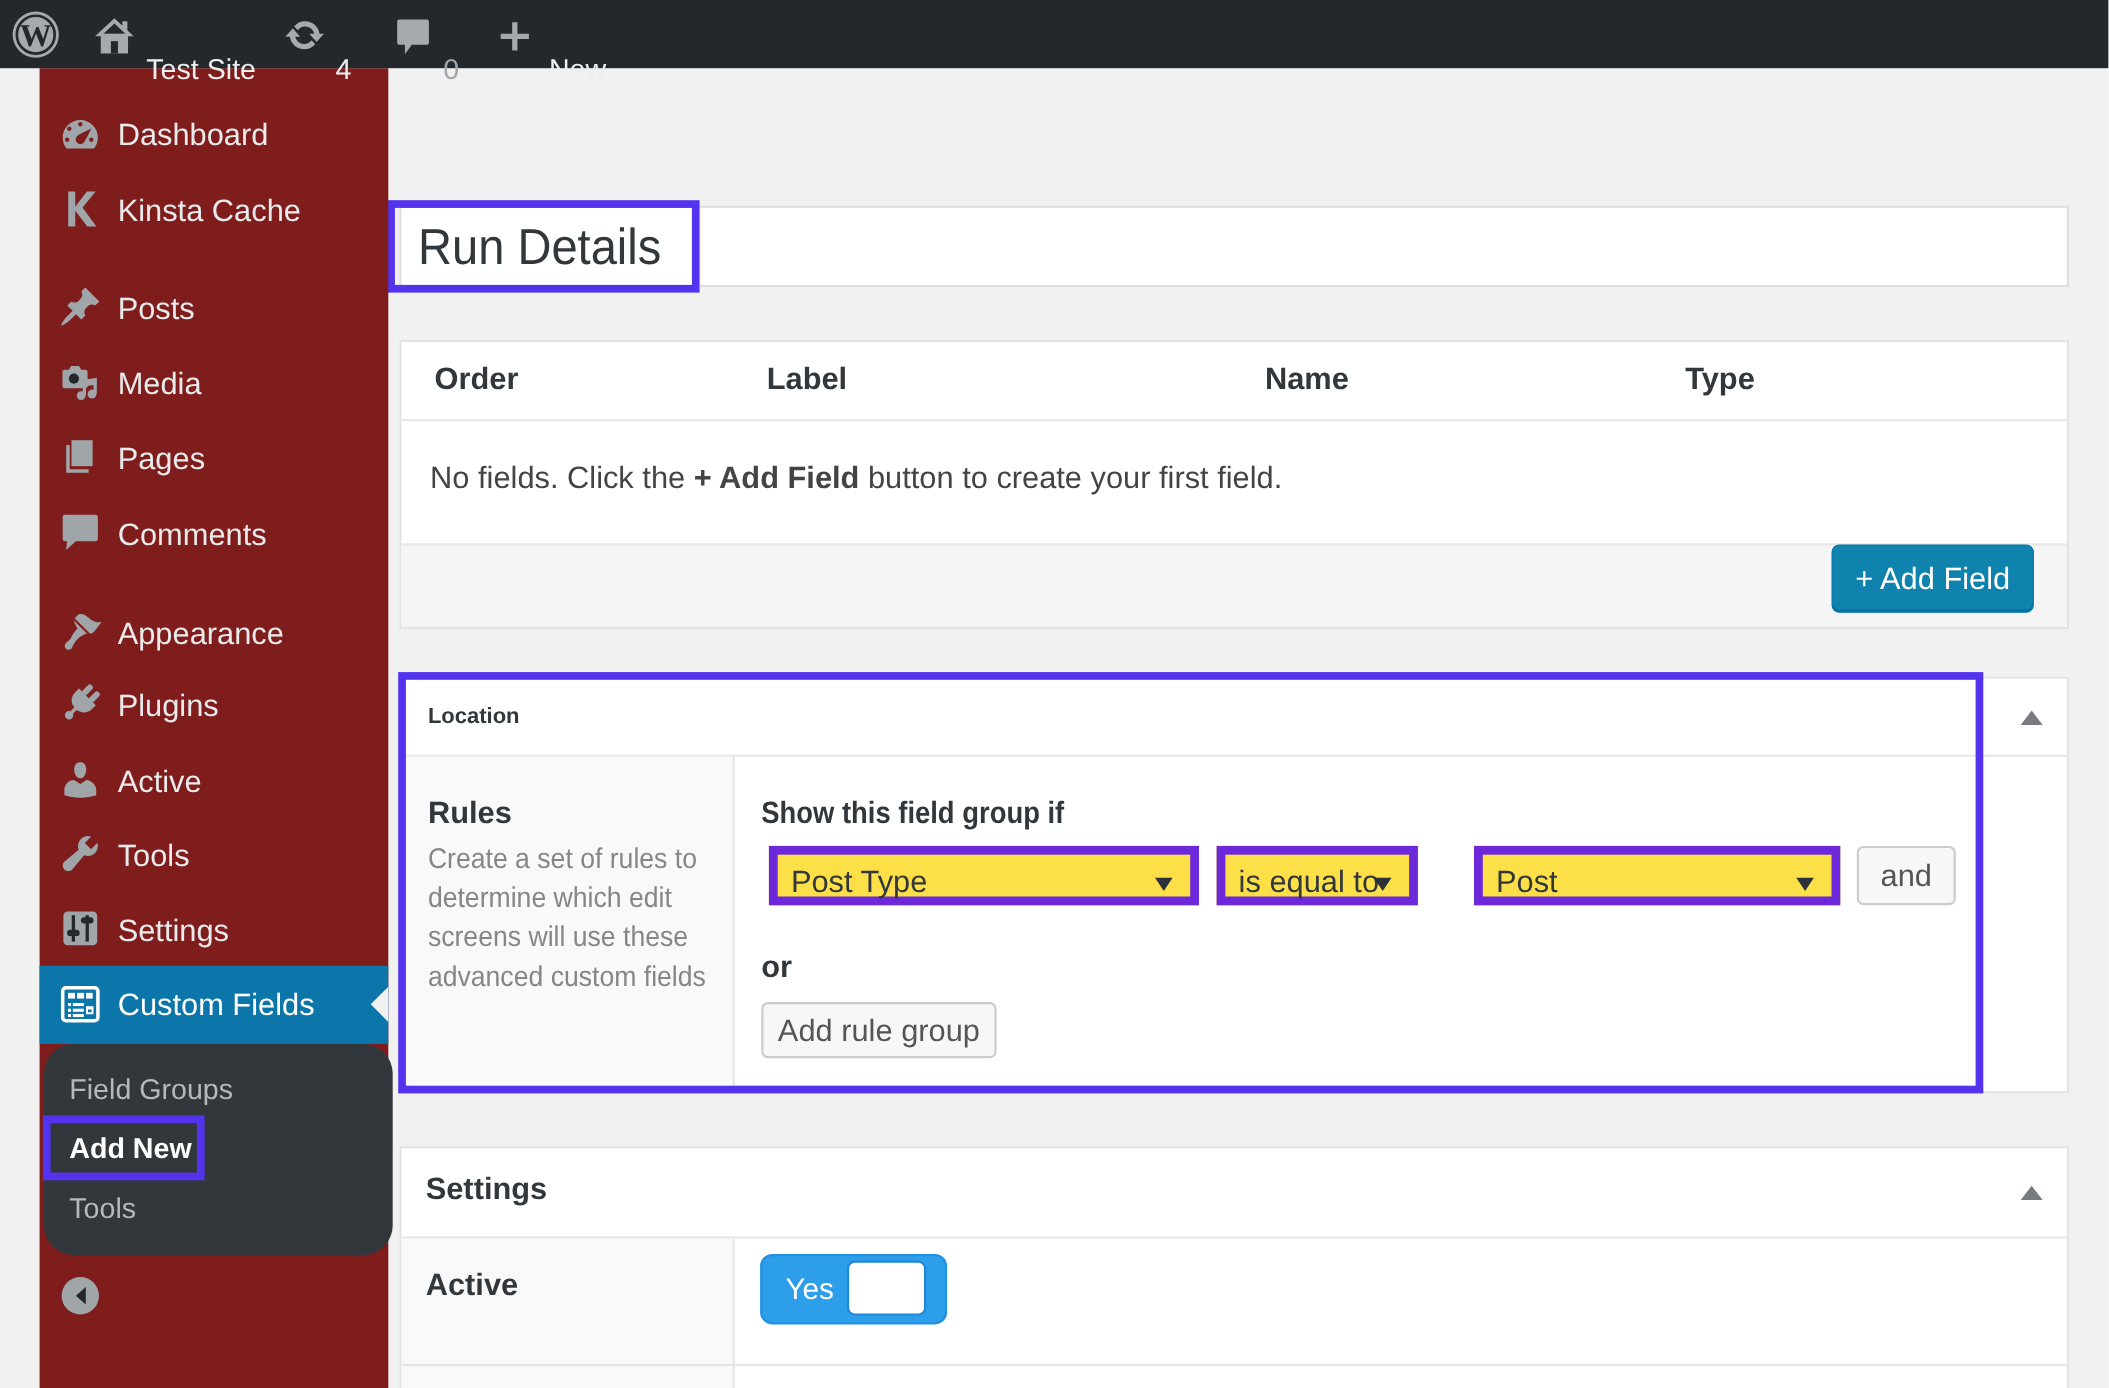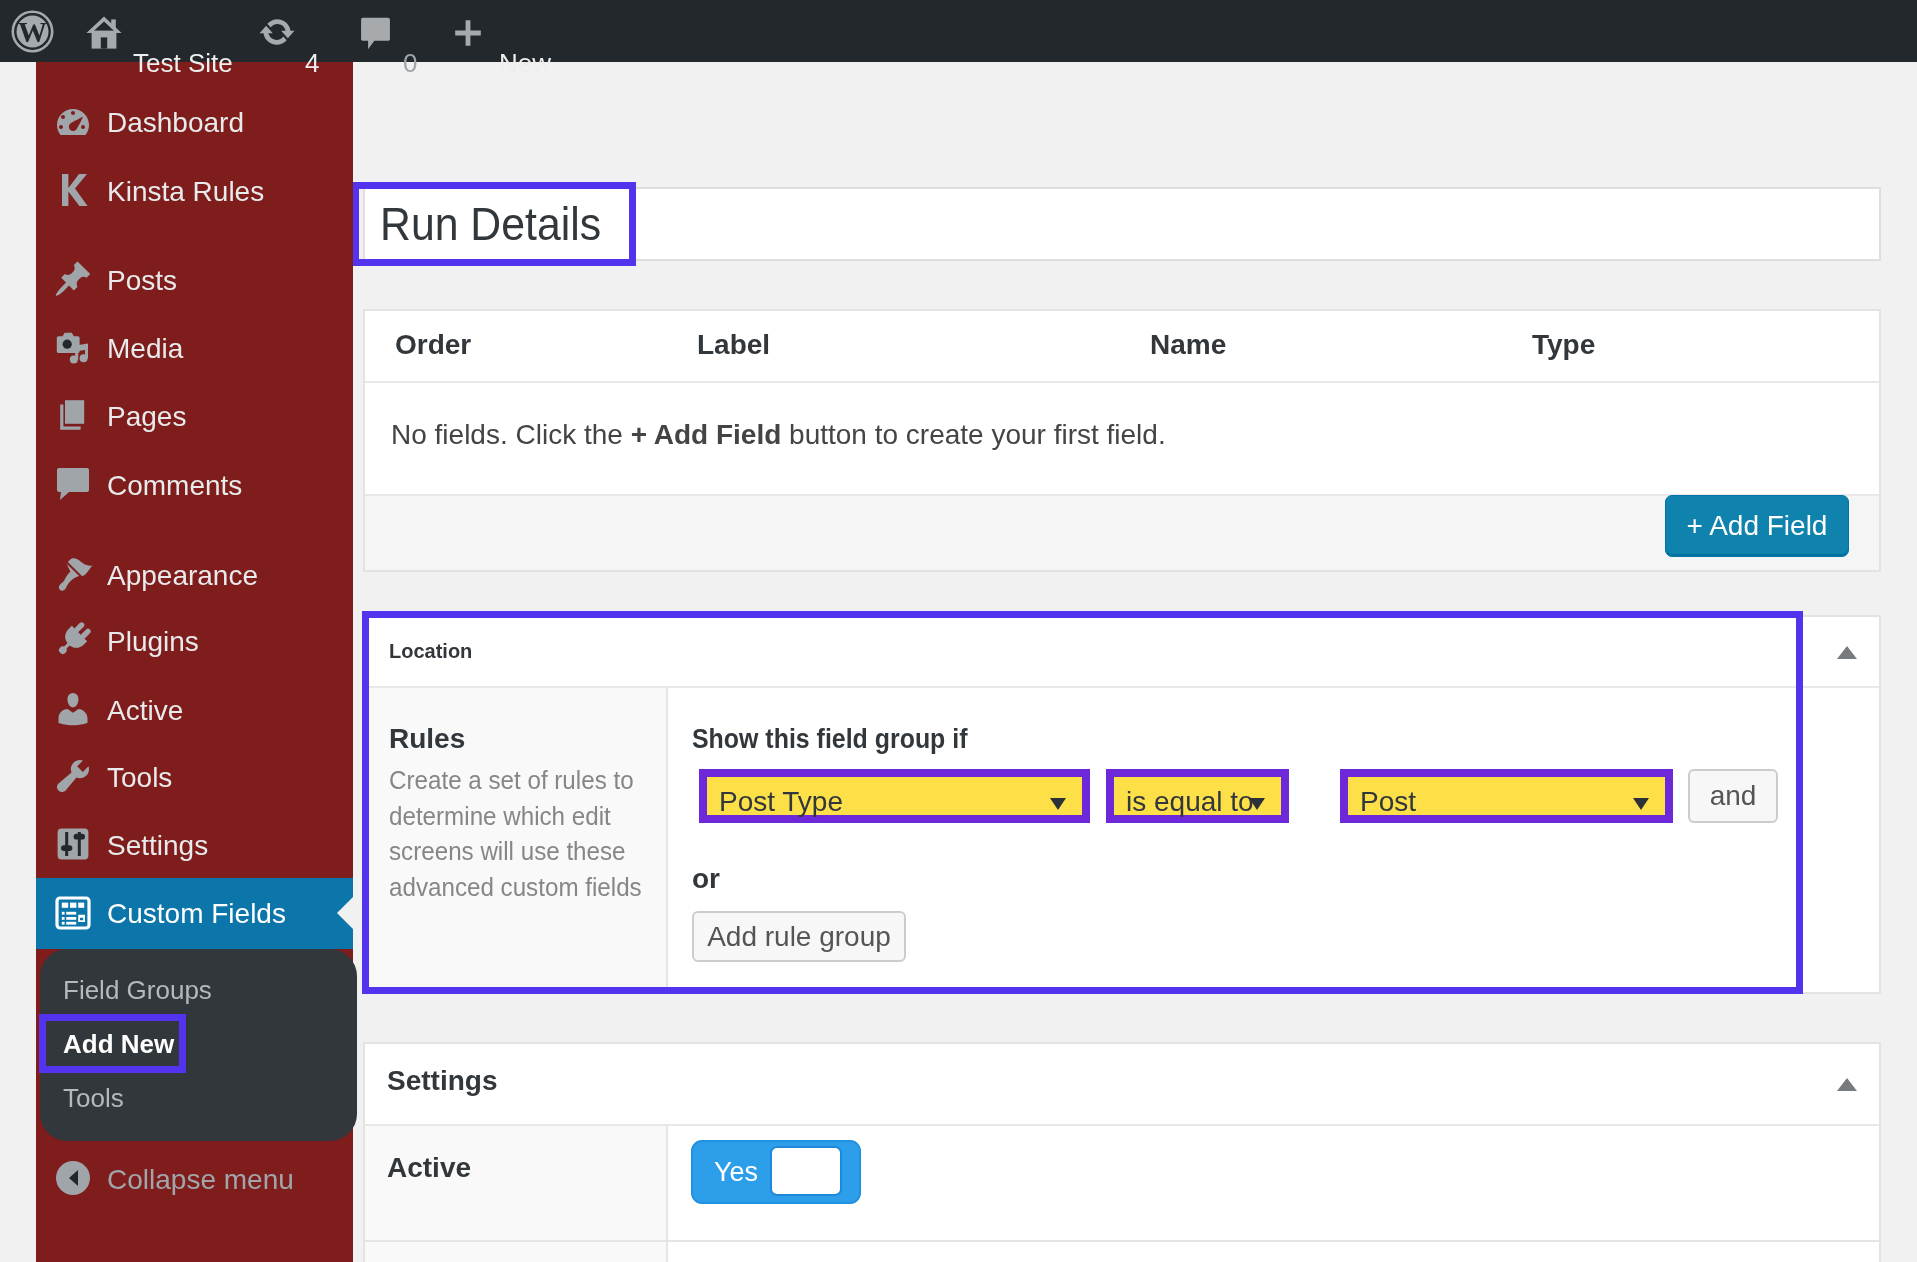--- a/index.html
+++ b/index.html
@@ -111,21 +111,21 @@
     <div class="mi" style="top:25px">
       <svg class="ico" viewBox="0 0 20 20">
           <path fill="#a0a5aa" d="M3.76 17.01h12.48C17.34 15.63 18 13.9 18 12c0-4.41-3.58-8-8-8s-8 3.59-8 8c0 1.9.66 3.63 1.76 5.01zM9 6c0-.55.45-1 1-1s1 .45 1 1-.45 1-1 1-1-.45-1-1zM4 8c0-.55.45-1 1-1s1 .45 1 1-.45 1-1 1-1-.45-1-1zm4.52 3.4c.84-.83 6.51-3.5 6.51-3.5s-2.66 5.68-3.49 6.51c-.84.84-2.18.84-3.02 0-.83-.83-.83-2.18 0-3.01zM3 13c0-.55.45-1 1-1s1 .45 1 1-.45 1-1 1-1-.45-1-1zm11 0c0-.55.45-1 1-1s1 .45 1 1-.45 1-1 1-1-.45-1-1z"></path>
         </svg>
       <div class="lbl">Dashboard</div>
     </div>
     <div class="mi" style="top:94px">
       <svg class="ico" viewBox="0 0 20 20">
           <path fill="#a0a5aa" d="M4.5 2h3.2v7l5.3-7h4l-6 7.3 6.3 8.7h-4.1L7.7 10.8V18H4.5z"></path>
         </svg>
-      <div class="lbl">Kinsta Rules</div>
+      <div class="lbl">Kinsta Cache</div>
     </div>
     <div class="mi" style="top:183px">
       <svg class="ico" viewBox="0 0 20 20">
           <path fill="#a0a5aa" d="M10.44 3.02l1.82-1.82 6.36 6.35-1.83 1.82c-1.05-.68-2.48-.57-3.41.36l-.75.75c-.92.93-1.04 2.35-.35 3.41l-1.83 1.82-2.41-2.41-2.8 2.79c-.42.42-3.38 2.71-3.8 2.29s1.86-3.39 2.28-3.81l2.79-2.79L4.1 9.36l1.83-1.82c1.05.69 2.48.57 3.4-.36l.75-.75c.93-.92 1.05-2.35.36-3.41z"></path>
         </svg>
       <div class="lbl">Posts</div>
     </div>
     <div class="mi" style="top:251px">
       <svg class="ico" viewBox="0 0 20 20">
           <g fill="#a0a5aa">
@@ -220,18 +220,17 @@
     <div id="submenu">
       <div class="smi" style="top:26px">Field Groups</div>
       <div class="smi" style="top:80px;color:#fff;font-weight:bold">Add New</div>
       <div class="smi" style="top:134px">Tools</div>
     </div>
     <div class="mi" style="top:1082px">
       <svg class="ico" viewBox="0 0 20 20">
           <circle cx="10" cy="10" r="8.5" fill="#a0a5aa"></circle>
           <path fill="#23282d" d="M12.5 6 L8 10 L12.5 14 Z"></path>
         </svg>
-      <div class="lbl" style="color:#a0a5aa">Collapse menu</div>
     </div>
     <div class="abs" style="left:301px;top:835px;width:0;height:0;border-top:16px solid transparent;border-bottom:16px solid transparent;border-right:16px solid #f1f1f1"></div>
     <div class="purple" style="left:3px;top:952px;width:147px;height:59px"></div>
   </div>
 </div>
 
 </body></html>

